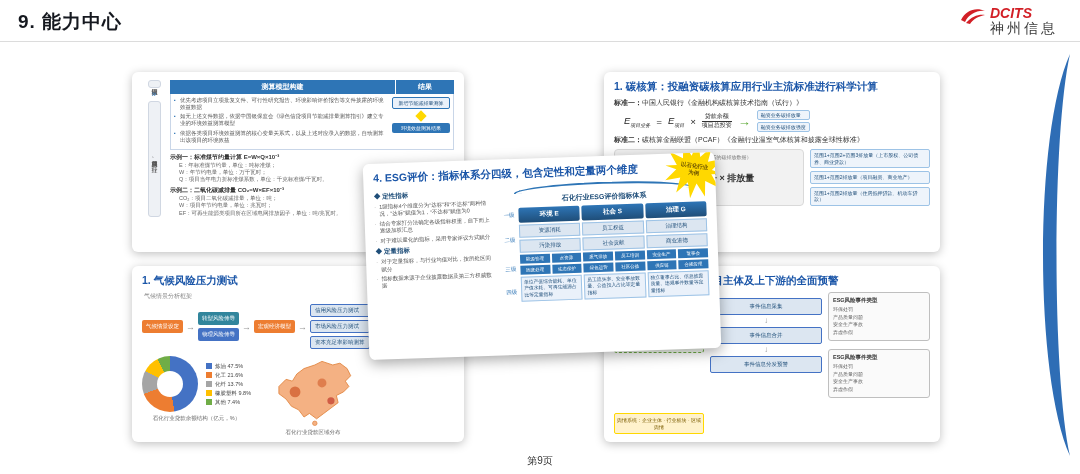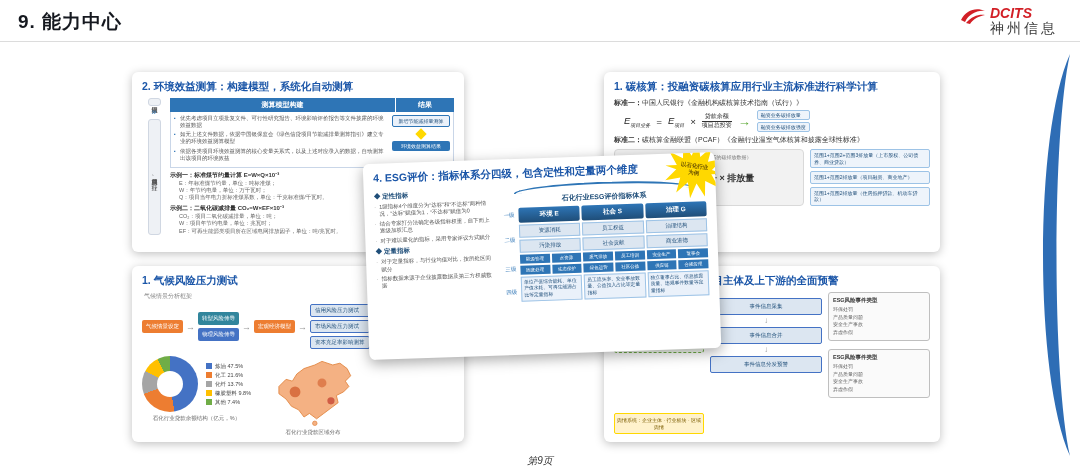--- a/index.html
+++ b/index.html
@@ -120,21 +120,21 @@
   .grid-area { flex:1; display:flex; flex-direction:column; gap:2px; }
   .hrow { display:grid; grid-template-columns:repeat(3,1fr); gap:2px; }
   .hc { background:linear-gradient(#2e75b6,#1f4e79); color:#fff; font-size:6.5px; font-weight:bold; text-align:center; padding:3px 0; border-radius:2px; }
   .r2 { display:grid; grid-template-columns:repeat(3,1fr); gap:2px; }
   .c2 { background:#dce6f1; border:1px solid #9dc3e6; color:#1f4e79; font-size:5.5px; text-align:center; padding:2px 0; }
   .r3 { display:grid; grid-template-columns:repeat(6,1fr); gap:2px; }
   .c3 { background:#2e75b6; color:#fff; font-size:4.5px; text-align:center; padding:2px 0; }
   .r4 { display:grid; grid-template-columns:repeat(3,1fr); gap:2px; }
   .c4 { background:#eaf1fa; border:1px solid #9dc3e6; color:#1f4e79; font-size:4.8px; padding:2px; line-height:1.35; }
 
-  .page-num { position:absolute; left:0; right:0; bottom:6px; text-align:center; font-size:10px; font-style:italic; color:#333;margin-top:15px; }
+  .page-num { position:absolute; left:0; right:0; bottom:6px; text-align:center; font-size:10px; color:#333;margin-top:15px; }
 </style>
 </head>
 <body>
 
 <div class="slide">
 
   <div class="hdr-title">9. 能力中心</div>
   <div class="hdr-rule"></div>
   <div class="logo">
     <span>
@@ -149,21 +149,20 @@
     </span>
   </div>
 
   <div class="swoosh">
     <svg width="46" height="402" viewBox="0 0 46 402">
       <path d="M44,0 C8,80 8,322 44,402 C26,322 26,80 44,0 Z" fill="#2e6db5"></path>
     </svg>
   </div>
 
   <div class="card" id="card-env">
-    <div class="card-title">2. 环境效益测算：构建模型，系统化自动测算</div>
     <div class="env-body">
       <div class="env-rail">
         <div class="vtab">项目识别</div>
         <div class="chev">»</div>
         <div class="vtab tall">项目归属产业、行业</div>
       </div>
       <div class="env-main">
         <div class="env-thead">
           <div class="th">测算模型构建</div>
           <div class="th thr">结果</div>

